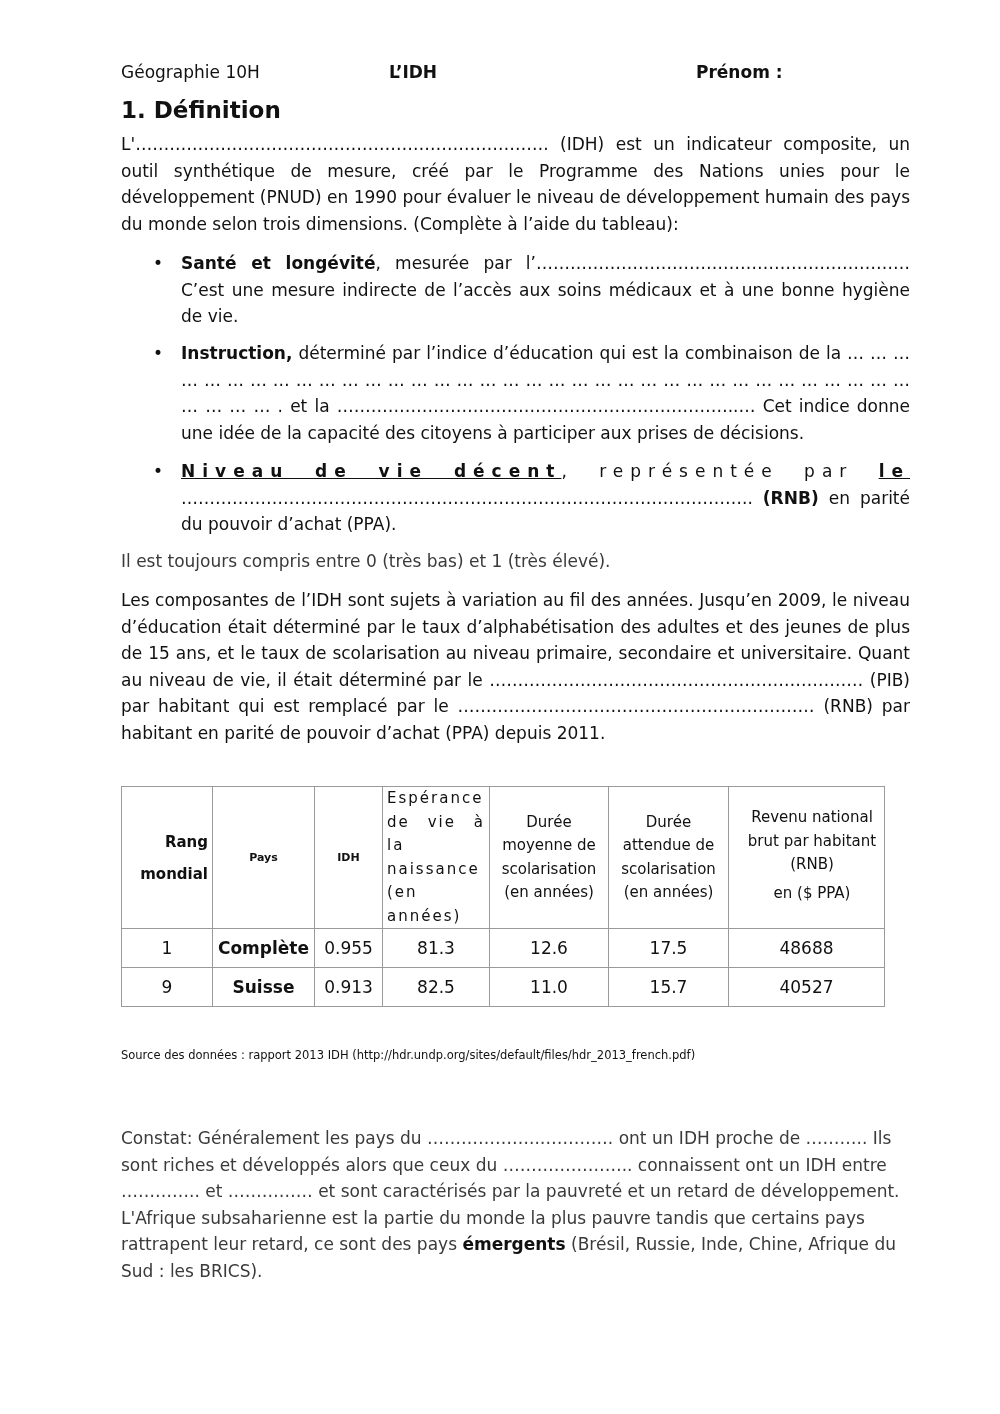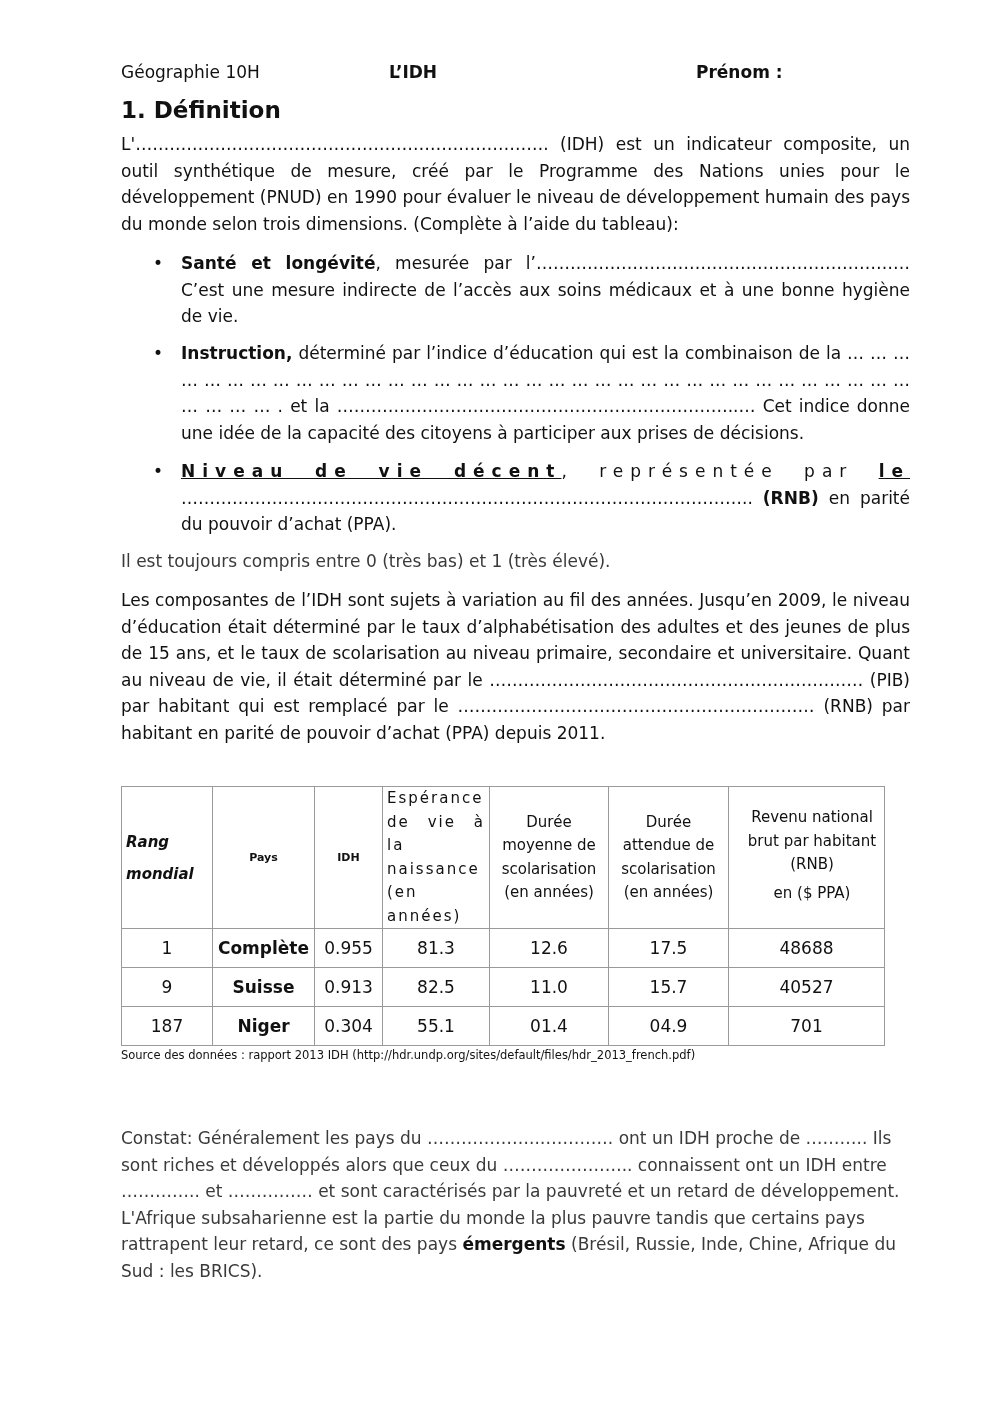--- a/index.html
+++ b/index.html
@@ -20,21 +20,21 @@
   .b3 { top: 458px; }
   .b3 .spaced { letter-spacing: 7px; }
   .b3 .spaced-b { letter-spacing: 7px; font-weight: bold; text-decoration: underline; }
   .gray { color: #3a3a3a; }
   .para.p2 { top: 548px; }
   .para.p3 { top: 587px; }
   table.idh { position: absolute; top: 786px; left: 0; border-collapse: collapse; font-size: 17px; }
   table.idh th, table.idh td { border: 1px solid #9a9a9a; text-align: center; padding: 0 4px; }
   table.idh th { font-weight: normal; font-size: 15px; line-height: 23.5px; height: 128px; }
   table.idh th.bold { font-weight: bold; font-size: 11px; }
-  table.idh th.rang { text-align: left; font-size: 15px; font-weight: bold; line-height: 32px; font-style: italic; }
+  table.idh th.rang { text-align: right; font-size: 15px; font-weight: bold; line-height: 32px; }
   table.idh th.esp { letter-spacing: 2px; text-align: justify; }
   table.idh td { height: 38px; }
   table.idh td.country { font-weight: bold; }
   .source { position: absolute; top: 1048px; left: 0; font-size: 11.5px; font-weight: normal; }
   .para.p4 { top: 1085px; text-align: left; line-height: 26.5px; width: 800px; margin-top: 40px; }
   b { font-weight: bold; }
 </style>
 </head>
 <body>
 
@@ -88,29 +88,20 @@
     </tr>
     <tr>
       <td>9</td>
       <td class="country">Suisse</td>
       <td>0.913</td>
       <td>82.5</td>
       <td>11.0</td>
       <td>15.7</td>
       <td>40527</td>
     </tr>
-    <tr>
-      <td>187</td>
-      <td class="country">Niger</td>
-      <td>0.304</td>
-      <td>55.1</td>
-      <td>01.4</td>
-      <td>04.9</td>
-      <td>701</td>
-    </tr>
   </tbody>
     </table>
 
   <div class="source">Source des données : rapport 2013 IDH (http://hdr.undp.org/sites/default/files/hdr_2013_french.pdf)</div>
 
   <div class="para p4 gray"><span>Constat: Généralement les pays du </span><span>………………..………….</span><span> ont un IDH proche de </span><span>………..</span><span> Ils sont riches et développés alors que ceux du </span><span>…………………..</span><span> connaissent ont un IDH entre </span><span>…………..</span><span> et </span><span>……………</span><span> et sont caractérisés par la pauvreté et un retard de développement.</span><br><span>L'Afrique subsaharienne est la partie du monde la plus pauvre tandis que certains pays rattrapent leur retard, ce sont des pays </span><b style="color:#111;">émergents</b><span> (Brésil, Russie, Inde, Chine, Afrique du Sud : les BRICS).</span></div>
 
 </div>
 
 </body></html>

